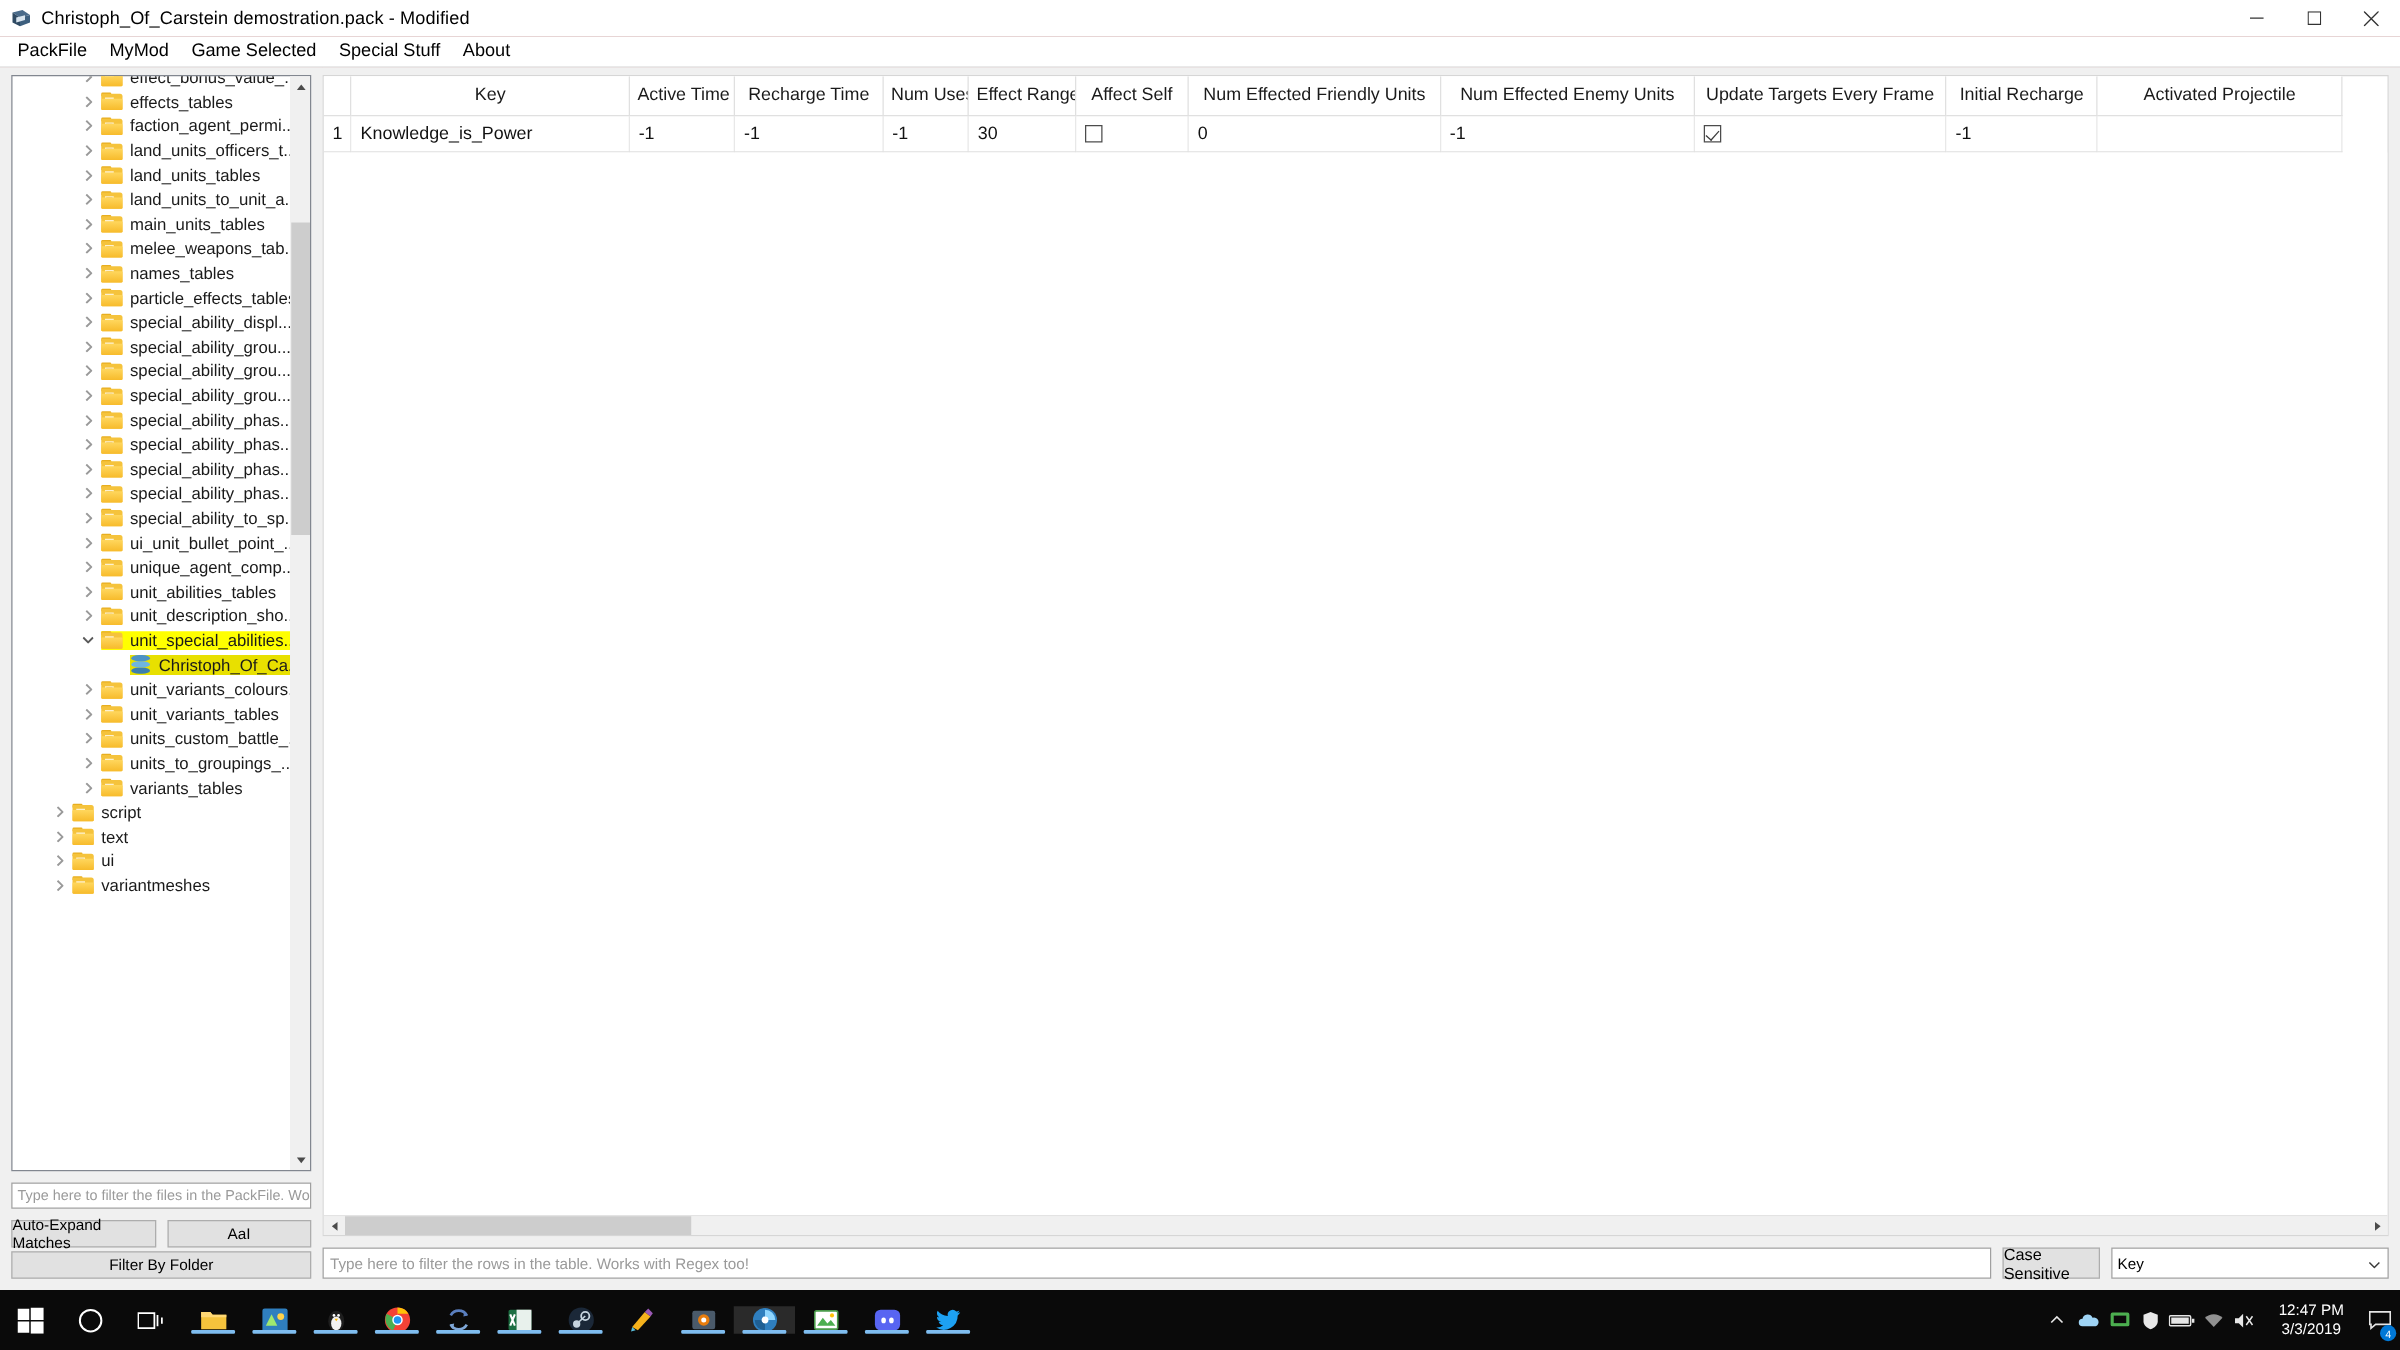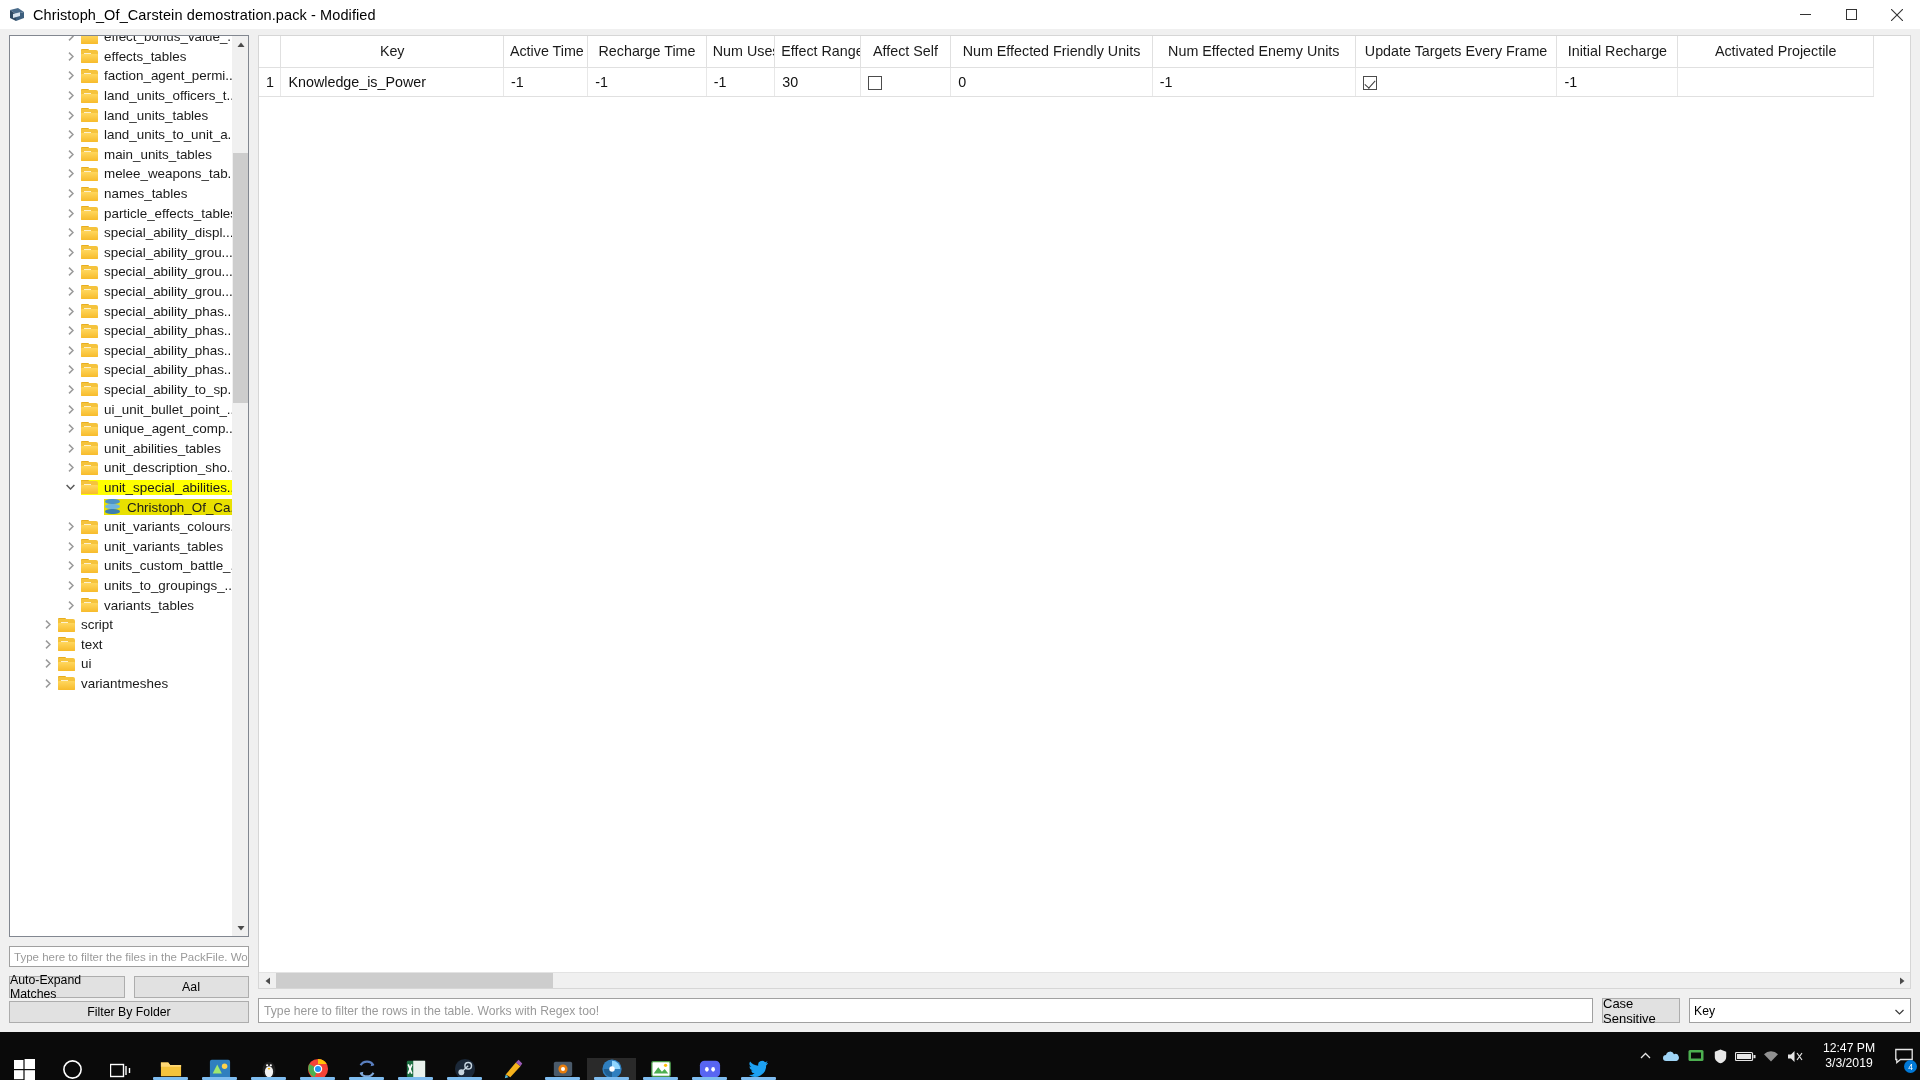--- a/index.html
+++ b/index.html
@@ -301,21 +301,21 @@
   .keysel .caret {
     position: absolute; right: 6px; top: 50%;
     transform: translateY(-50%);
     color: #3a3a3a;
   }
 
   
   .taskbar {
     height: 48px; flex: 0 0 48px;
     background: #0a0a0a;
-    display: flex; align-items: flex-end;
+    display: flex; align-items: center;
     position: relative;
   }
   .tb-start {
     width: 48px; flex: 0 0 48px;
     display: flex; align-items: center; justify-content: center;
   }
   .tb-icon {
     width: 49px; flex: 0 0 49px;
     display: flex; align-items: center; justify-content: center;
     position: relative;
@@ -382,20 +382,27 @@
           </svg>
       </div>
       <div class="win-btn">
         <svg width="12" height="12" viewBox="0 0 12 12">
             <path d="M0 0 L12 12 M12 0 L0 12" stroke="#333" stroke-width="1.1"></path>
           </svg>
       </div>
     </div>
   </div>
 
+  <div class="menubar">
+    <div class="menu-item">PackFile</div>
+    <div class="menu-item">MyMod</div>
+    <div class="menu-item">Game Selected</div>
+    <div class="menu-item">Special Stuff</div>
+    <div class="menu-item">About</div>
+  </div>
 
   <div class="body">
 
     <div class="leftpanel">
       <div class="treebox">
         <div class="treeclip">
           <div class="treelist" id="tree-list">
               <div class="trow indent2">
                 <span class="chev">
                   <svg width="6" height="9" viewBox="0 0 6 9">

